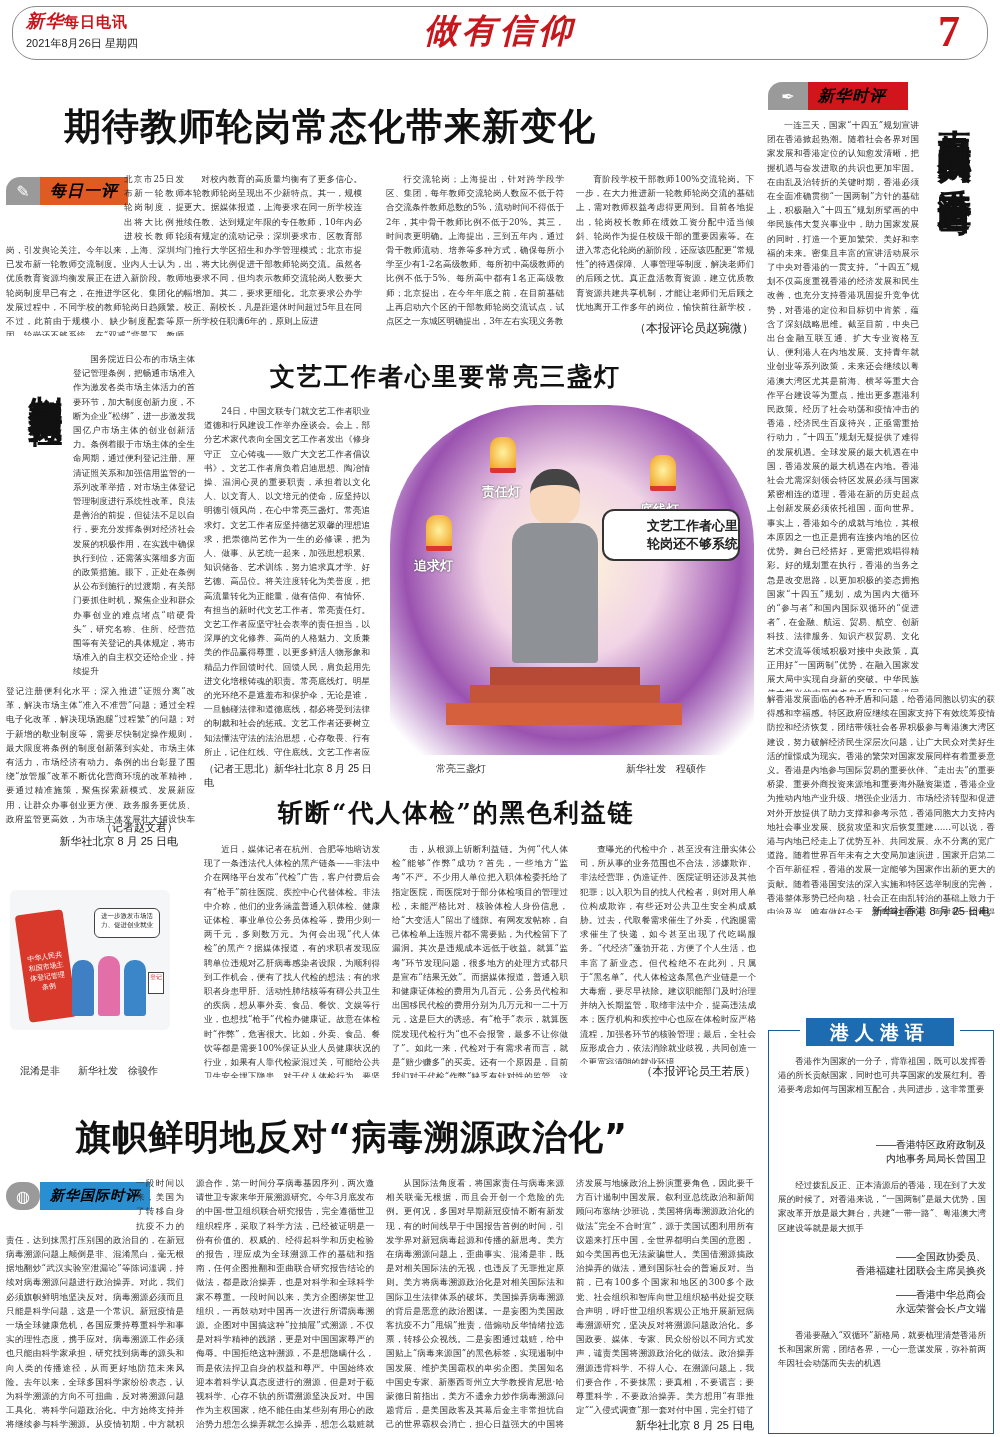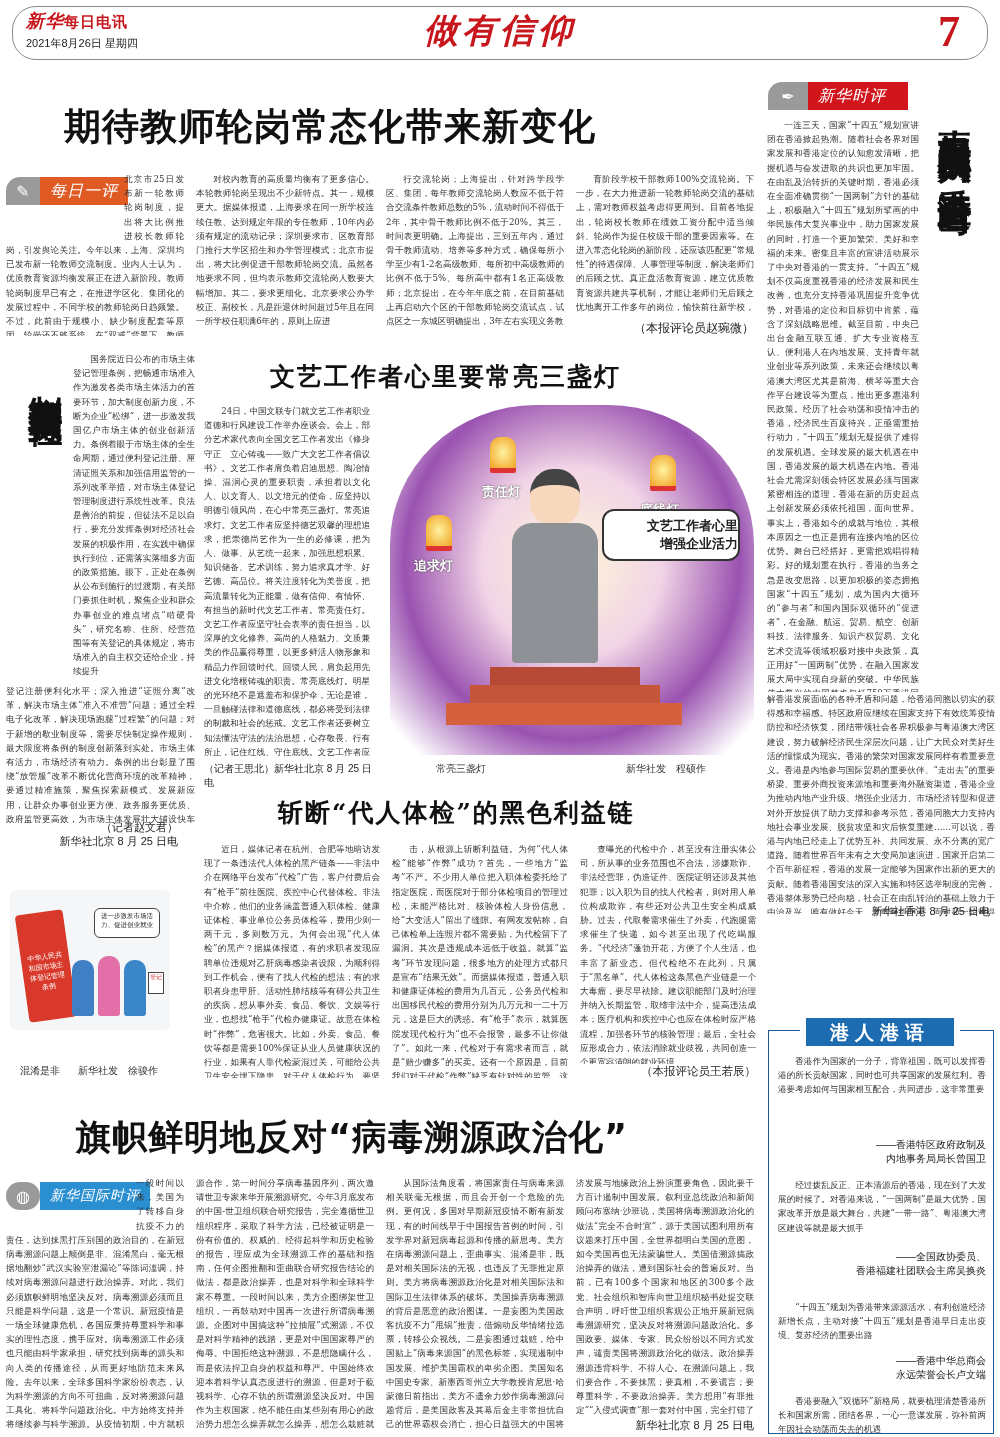--- a/index.html
+++ b/index.html
@@ -13,21 +13,21 @@
 .mh-title{left:390px;top:8px;width:220px;text-align:center;color:#c8161d;font-size:34px;font-weight:bold;font-style:italic;letter-spacing:4px}
 .mh-page{right:40px;top:6px;color:#c8161d;font-size:44px;font-weight:bold;font-family:"Liberation Serif",serif}
 .headline{font-family:"DejaVu Sans",sans-serif;font-weight:bold;color:#111;white-space:nowrap}
 .text{font-family:"DejaVu Serif",serif;font-size:8.6px;line-height:14.2px;color:#333;text-align:justify;text-indent:2em;overflow:hidden}
 .text p{margin:0}
 .byline{font-family:"Liberation Sans",sans-serif;font-size:10.5px;color:#222;text-align:right}
 .caption{font-family:"Liberation Sans",sans-serif;font-size:10px;color:#333}
 .vtitle{font-family:"DejaVu Serif",serif;font-weight:bold;color:#111;writing-mode:vertical-rl;text-orientation:upright;letter-spacing:2px}
 .badge{display:flex;align-items:center;height:28px}
 .badge .ico{width:34px;height:28px;background:#9a9a9a;border-radius:14px 0 0 0;display:flex;align-items:center;justify-content:center;color:#fff;font-size:16px}
-.badge .lbl{height:28px;padding:0 10px;color:#ffffff;font-family:"DejaVu Sans",sans-serif;font-weight:normal;font-style:italic;font-size:16px;display:flex;align-items:center;letter-spacing:1px}
+.badge .lbl{height:28px;padding:0 10px;color:#000000;font-family:"DejaVu Sans",sans-serif;font-weight:bold;font-style:italic;font-size:16px;display:flex;align-items:center;letter-spacing:1px}
 .illus{overflow:hidden}
 .quote-box{border:1.5px solid #1d5a9a;border-top:none}
 .gy-title{background:#1d6bb0;color:#fff;font-family:"DejaVu Serif",serif;font-weight:bold;font-size:19px;text-align:center;letter-spacing:6px;line-height:28px}
 .src{font-family:"Liberation Sans",sans-serif;font-size:10px;line-height:14px;text-align:right;color:#222}
 </style>
 </head>
 <body>
 
 <div class="abs masthead"></div>
 <div class="abs mh-logo"><span>新华</span><small>每日电讯</small></div>
@@ -37,21 +37,21 @@
 
 <div class="abs headline" style="left:64px;top:102px;font-size:37px;letter-spacing:1px">期待教师轮岗常态化带来新变化</div>
 <div class="abs badge" style="left:6px;top:177px">
   <span class="ico">✎</span>
   <span class="lbl" style="background:#e05a24">每日一评</span>
 </div>
 <div class="abs text" style="left:6px;top:172px;width:178px;height:164px;text-indent:0">
   <div style="float:left;width:118px;height:58px"></div>
   <p>北京市25日发布新一轮教师轮岗制度，提出将大比例推进校长教师轮岗，引发舆论关注。今年以来，上海、深圳均已发布新一轮教师交流制度。业内人士认为，优质教育资源均衡发展正在进入新阶段。教师轮岗制度早已有之，在推进学区化、集团化的发展过程中，不同学校的教师轮岗日趋频繁。不过，此前由于规模小、缺少制度配套等原因，轮岗还不够系统。在“双减”背景下，教师交流轮岗工作步入常态化，让人们</p>
 </div>
-<div class="abs text" style="left:196px;top:172px;width:178px;height:164px">
+<div class="abs text" style="left:184px;top:172px;width:178px;height:164px">
     <p>对校内教育的高质量均衡有了更多信心。本轮教师轮岗呈现出不少新特点。其一，规模更大。据媒体报道，上海要求在同一所学校连续任教、达到规定年限的专任教师，10年内必须有规定的流动记录；深圳要求市、区教育部门推行大学区招生和办学管理模式；北京市提出，将大比例促进干部教师轮岗交流。虽然各地要求不同，但均表示教师交流轮岗人数要大幅增加。其二，要求更细化。北京要求公办学校正、副校长，凡是距退休时间超过5年且在同一所学校任职满6年的，原则上应进</p>
   </div>
 <div class="abs text" style="left:386px;top:172px;width:178px;height:164px">
     <p>行交流轮岗；上海提出，针对跨学段学区、集团，每年教师交流轮岗人数应不低于符合交流条件教师总数的5%，流动时间不得低于2年，其中骨干教师比例不低于20%。其三，时间表更明确。上海提出，三到五年内，通过骨干教师流动、培养等多种方式，确保每所小学至少有1-2名高级教师、每所初中高级教师的比例不低于5%、每所高中都有1名正高级教师；北京提出，在今年年底之前，在目前基础上再启动六个区的干部教师轮岗交流试点，试点区之一东城区明确提出，3年左右实现义务教</p>
   </div>
 <div class="abs text" style="left:576px;top:172px;width:178px;height:142px">
     <p>育阶段学校干部教师100%交流轮岗。下一步，在大力推进新一轮教师轮岗交流的基础上，需对教师权益考虑得更周到。目前各地提出，轮岗校长教师在绩效工资分配中适当倾斜、轮岗作为提任校级干部的重要因素等。在进入常态化轮岗的新阶段，还应该匹配更“常规性”的待遇保障、人事管理等制度，解决老师们的后顾之忧。真正盘活教育资源，建立优质教育资源共建共享机制，才能让老师们无后顾之忧地离开工作多年的岗位，愉快前往新学校，遇见新学生。</p>
   </div>
 <div class="abs byline" style="left:576px;top:320px;width:178px;font-size:12px">（本报评论员赵琬微）</div>
 
@@ -75,21 +75,20 @@
   <div class="text" style="height:58px">香港作为国家的一分子，背靠祖国，既可以发挥香港的所长贡献国家，同时也可共享国家的发展红利。香港要考虑如何与国家相互配合，共同进步，这非常重要</div>
   <div class="src" style="margin-top:26px">
       <div>——香港特区政府政制及</div>
       <div>内地事务局局长曾国卫</div>
     </div>
   <div class="text" style="margin-top:12px;height:58px">经过拨乱反正、正本清源后的香港，现在到了大发展的时候了。对香港来说，“一国两制”是最大优势，国家改革开放是最大舞台，共建“一带一路”、粤港澳大湾区建设等就是最大抓手</div>
   <div class="src" style="margin-top:14px">
       <div>——全国政协委员、</div>
       <div>香港福建社团联会主席吴换炎</div>
     </div>
-  <div class="text" style="margin-top:22px;height:44px">“十四五”规划为香港带来源源活水，有利创造经济新增长点，主动对接“十四五”规划是香港早日走出疫境、复苏经济的重要出路</div>
   <div class="src" style="margin-top:10px">
       <div>——香港中华总商会</div>
       <div>永远荣誉会长卢文端</div>
     </div>
   <div class="text" style="margin-top:12px;height:44px">香港要融入“双循环”新格局，就要梳理清楚香港所长和国家所需，团结各界，一心一意谋发展，弥补前两年因社会动荡而失去的机遇</div>
 
 </div>
 
 <div class="abs vtitle" style="left:18px;top:368px;width:50px;height:300px;font-size:34px;line-height:44px">制度创新需要执行到位</div>
 <div class="abs text" style="left:73px;top:352px;width:122px;height:332px">
@@ -122,21 +121,21 @@
   <div class="abs" style="left:36px;top:110px;width:26px;height:36px;background:radial-gradient(#fff2a0,#f0a020);border-radius:10px 10px 2px 2px;border-bottom:5px solid #d33"></div>
   <div class="abs" style="left:100px;top:32px;width:26px;height:36px;background:radial-gradient(#fff2a0,#f0a020);border-radius:10px 10px 2px 2px;border-bottom:5px solid #d33"></div>
   <div class="abs" style="left:260px;top:50px;width:26px;height:36px;background:radial-gradient(#fff2a0,#f0a020);border-radius:10px 10px 2px 2px;border-bottom:5px solid #d33"></div>
   <div class="abs" style="left:24px;top:152px;color:#fff;font-family:'DejaVu Sans',sans-serif;font-weight:bold;font-size:13px;text-shadow:0 0 2px #333">追求灯</div>
   <div class="abs" style="left:92px;top:78px;color:#fff;font-family:'DejaVu Sans',sans-serif;font-weight:bold;font-size:13px;text-shadow:0 0 2px #333">责任灯</div>
   <div class="abs" style="left:250px;top:96px;color:#fff;font-family:'DejaVu Sans',sans-serif;font-weight:bold;font-size:13px;text-shadow:0 0 2px #333">底线灯</div>
   <div class="abs" style="left:140px;top:64px;width:50px;height:56px;background:#f8d8bc;border-radius:45% 45% 40% 40%;border-top:16px solid #444"></div>
   <div class="abs" style="left:122px;top:118px;width:86px;height:140px;background:#8e9297;border-radius:20px 20px 4px 4px"></div>
   <div class="abs" style="left:212px;top:104px;width:138px;height:52px;background:#fff;border:2px solid #333;border-radius:12px;font-family:'DejaVu Sans',sans-serif;font-weight:bold;font-size:13px;line-height:18px;text-align:right;padding-top:6px">
     <div>文艺工作者心里</div>
-    <div>增强企业活力</div>
+    <div>轮岗还不够系统</div>
   </div>
   <div class="abs" style="left:100px;top:262px;width:150px;height:18px;background:#b64a36"></div>
   <div class="abs" style="left:80px;top:280px;width:190px;height:18px;background:#c4543a"></div>
   <div class="abs" style="left:56px;top:298px;width:236px;height:22px;background:#d4603e"></div>
 </div>
 <div class="abs caption" style="left:436px;top:762px">常亮三盏灯</div>
 <div class="abs caption" style="left:626px;top:762px">新华社发　程硕作</div>
 
 <div class="abs headline" style="left:278px;top:796px;font-size:25px;font-family:'DejaVu Serif',serif;letter-spacing:2px">斩断“代人体检”的黑色利益链</div>
 <div class="abs text" style="left:204px;top:842px;width:176px;height:236px">

